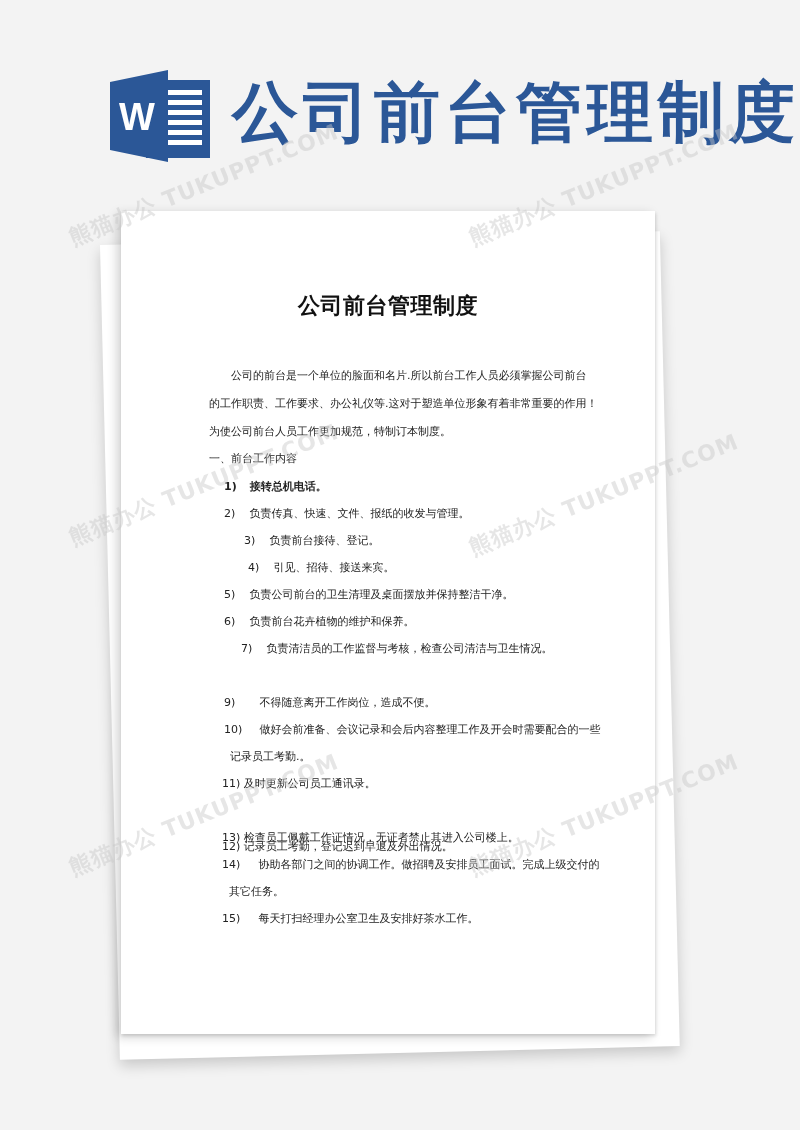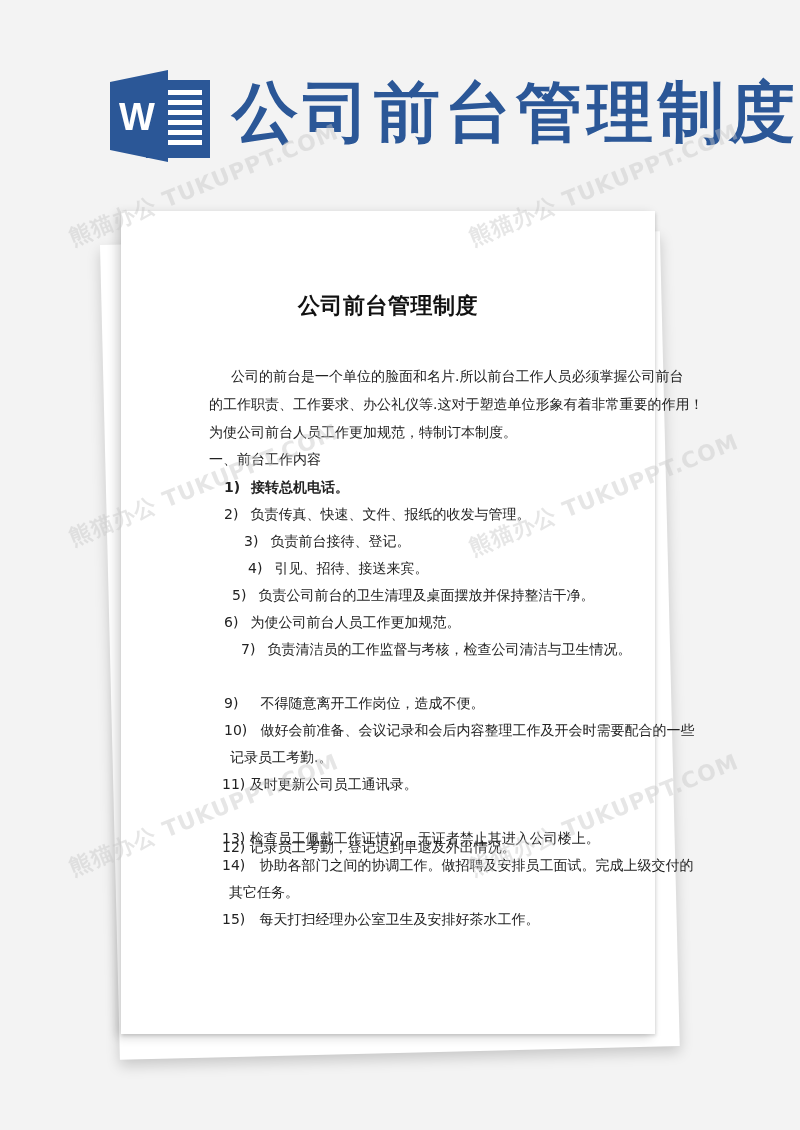--- a/index.html
+++ b/index.html
@@ -26,21 +26,21 @@
     box-shadow: 0 6px 14px rgba(0,0,0,0.18);
   }
   .sheet-front {
     position: absolute; left: 121px; top: 211px; width: 534px; height: 823px;
     background: #fff; box-shadow: -4px 3px 10px rgba(0,0,0,0.18), 1px 2px 3px rgba(0,0,0,0.12);
   }
   .doc-title {
     position: absolute; left: 0; width: 534px; top: 80px; text-align: center;
     font-size: 22px; font-weight: bold; color: #111; letter-spacing: 0.5px;
   }
-  .doc-text { position: absolute; font-size: 14px; color: #222; white-space: nowrap; }
+  .doc-text { position: absolute; font-size: 11px; color: #222; white-space: nowrap; }
   .num { display: inline-block; }
 </style>
 </head>
 <body>
 
 <div class="header">
   <svg class="word-icon" viewBox="0 0 102 92">
     <rect x="36" y="10" width="64" height="78" fill="#2b5797"></rect>
     <rect x="44" y="20" width="48" height="5" fill="#fff"></rect>
     <rect x="44" y="30" width="48" height="5" fill="#fff"></rect>
@@ -80,27 +80,27 @@
     <span>负责传真、快速、文件、报纸的收发与管理。</span>
   </div>
   <div class="doc-text" style="left:103px; top:322px;margin-left:20px;">
     <span class="num" style="width:22px">3)</span>
     <span>负责前台接待、登记。</span>
   </div>
   <div class="doc-text" style="left:103px; top:349px;margin-left:24px;">
     <span class="num" style="width:22px">4)</span>
     <span>引见、招待、接送来宾。</span>
   </div>
-  <div class="doc-text" style="left:103px; top:376px;margin-left:8px;">
+  <div class="doc-text" style="left:103px; top:376px;">
     <span class="num" style="width:22px">5)</span>
     <span>负责公司前台的卫生清理及桌面摆放并保持整洁干净。</span>
   </div>
   <div class="doc-text" style="left:103px; top:403px;">
     <span class="num" style="width:22px">6)</span>
-    <span>为使公司前台人员工作更加规范。</span>
+    <span>负责前台花卉植物的维护和保养。</span>
   </div>
   <div class="doc-text" style="left:120px; top:430px;">
     <span class="num" style="width:22px">7)</span>
     <span>负责清洁员的工作监督与考核，检查公司清洁与卫生情况。</span>
   </div>
   <div class="doc-text" style="left:103px; top:484px;">
     <span class="num" style="width:32px">9)</span>
     <span>不得随意离开工作岗位，造成不便。</span>
   </div>
   <div class="doc-text" style="left:103px; top:511px;">

